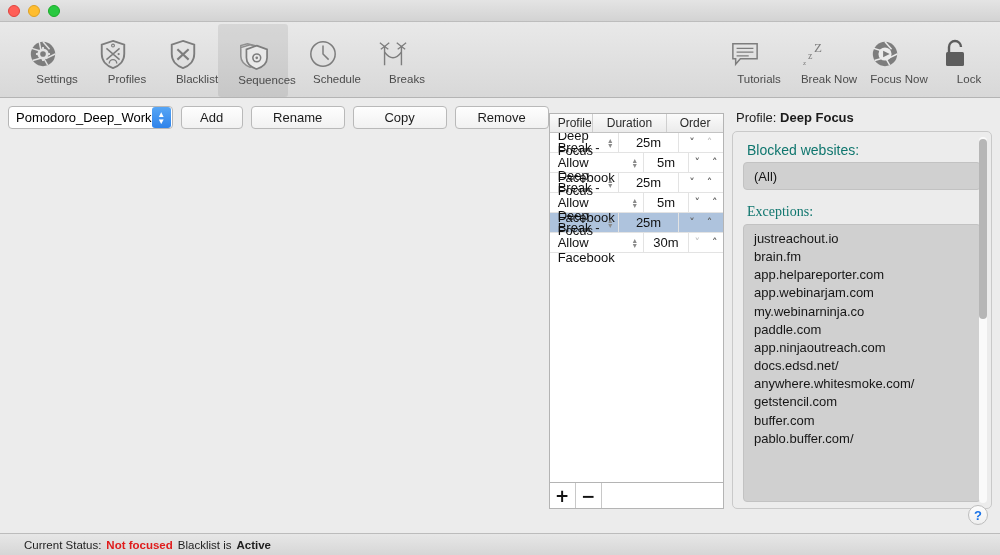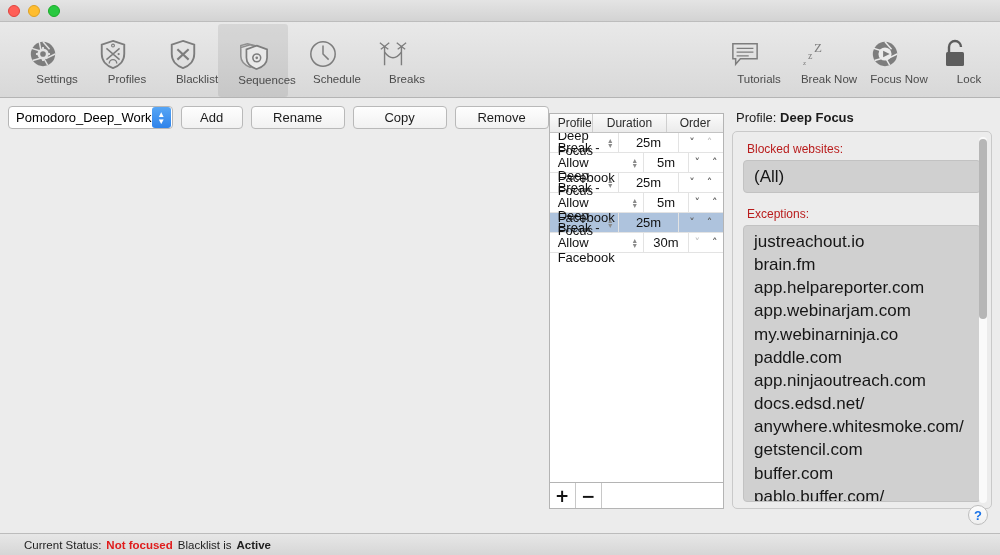--- a/index.html
+++ b/index.html
@@ -175,31 +175,31 @@
     flex: 1 1 auto;
     background: #ececec;
     border: 1px solid #c9c9c9;
     border-radius: 5px;
     position: relative;
     display: flex; flex-direction: column;
     min-height: 0;
     overflow: hidden;
     padding: 8px 10px 6px 10px;
   }
-  .sec-label { font-size: 12px; color: #b91c1c; margin: 2px 0 4px 4px; }
-  .sec-label.second { margin-top: 14px; }
+  .sec-label { font-size: 14px; color: #0f766e; margin: 2px 0 4px 4px; }
+  .sec-label.second { margin-top: 14px; font-family: Liberation Serif, serif; }
   .list-box {
     background: #d0d0d0;
     border: 1px solid #c2c2c2;
     border-radius: 4px;
     padding: 4px 0;
   }
   .list-box.grow { flex: 1 1 auto; overflow: hidden; padding-bottom: 0; }
   .list-item {
-    font-size: 17px; color: #161616;
+    font-size: 13px; color: #161616;
     padding: 1.6px 0 1.6px 10px;
     white-space: nowrap;
   }
   .vscroll {
     position: absolute;
     right: 4px; top: 5px; bottom: 5px;
     width: 8px;
     background: #fafafa;
     border-radius: 4px;
   }

